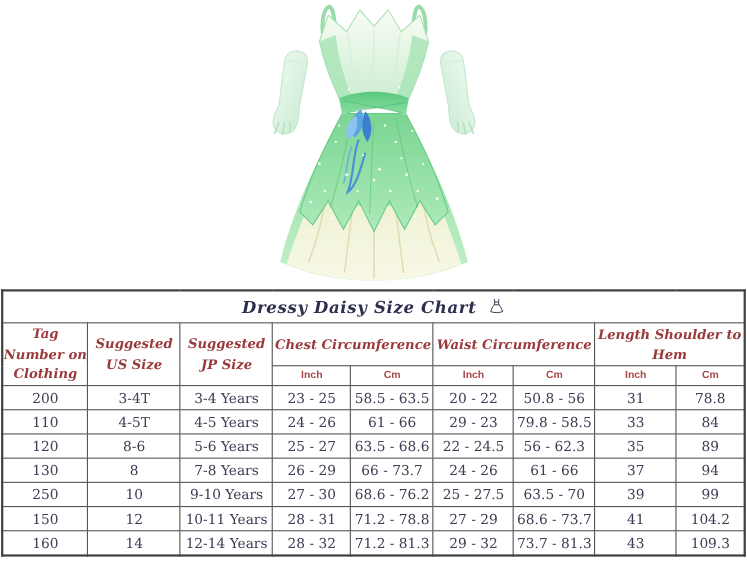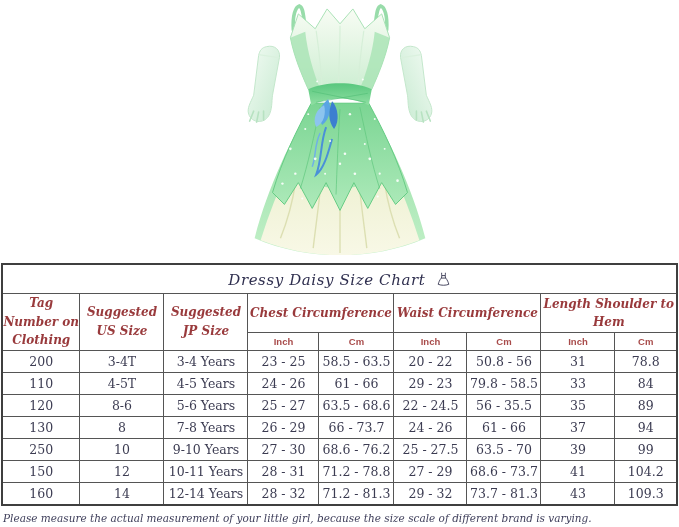--- a/index.html
+++ b/index.html
@@ -8,21 +8,21 @@
 
   
   .product-image{height:263px;display:flex;justify-content:center;align-items:flex-start;overflow:hidden;}
   .dress-art{display:block;}
 
   
   table.size-chart{border-collapse:collapse;table-layout:fixed;width:675px;margin:0 auto;
                    border:2px solid #3f3f3f;}
   table.size-chart th,table.size-chart td{border:1px solid #555555;text-align:center;
                    vertical-align:middle;padding:0;overflow:hidden;}
-  tr.title-row th{height:28px;font-size:15px;font-style:italic;font-weight:normal;
+  tr.title-row th{height:28px;font-size:15px;font-style:italic;font-weight:bold;
                   color:#2e2e4e;letter-spacing:0.6px;}
   tr.title-row .title-text{vertical-align:middle;}
   .dress-glyph{vertical-align:-2px;margin-left:5px;}
   th.hdr{color:#993a3c;font-style:italic;font-weight:bold;font-size:12px;
          white-space:pre-line;line-height:1.55;}
   tr.head-main th.hdr.span2{height:23px;}
   tr.head-units th.unit{height:16px;font-size:9.5px;font-weight:bold;color:#a84b4a;
          font-family:"Liberation Sans", sans-serif;}
   tbody td{height:21px;font-size:12.5px;color:#3c3c52;}
 
@@ -194,21 +194,21 @@
           <td>33</td>
           <td>84</td>
         </tr>
         <tr>
           <td>120</td>
           <td>8-6</td>
           <td>5-6 Years</td>
           <td>25 - 27</td>
           <td>63.5 - 68.6</td>
           <td>22 - 24.5</td>
-          <td>56 - 35.5</td>
+          <td>56 - 62.3</td>
           <td>35</td>
           <td>89</td>
         </tr>
         <tr>
           <td>130</td>
           <td>8</td>
           <td>7-8 Years</td>
           <td>26 - 29</td>
           <td>66 - 73.7</td>
           <td>24 - 26</td>
@@ -245,18 +245,14 @@
           <td>28 - 32</td>
           <td>71.2 - 81.3</td>
           <td>29 - 32</td>
           <td>73.7 - 81.3</td>
           <td>43</td>
           <td>109.3</td>
         </tr>
       </tbody>
   </table>
 
-  <div class="notes">
-    <p class="note">Please measure the actual measurement of your little girl, because the size scale of different brand is varying.</p>
-
-  </div>
 
 </div>
 
 </body></html>

